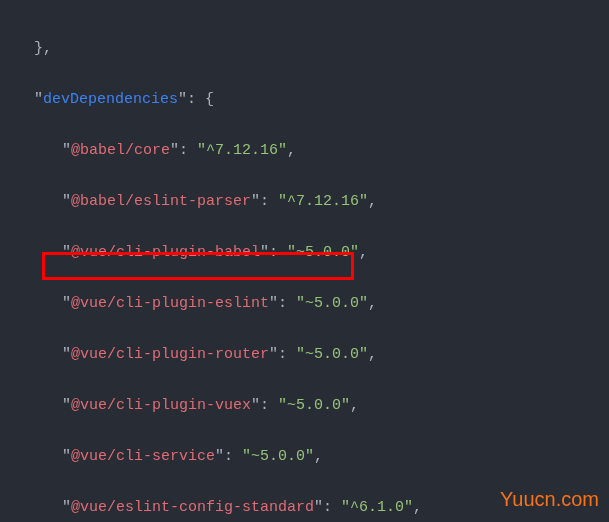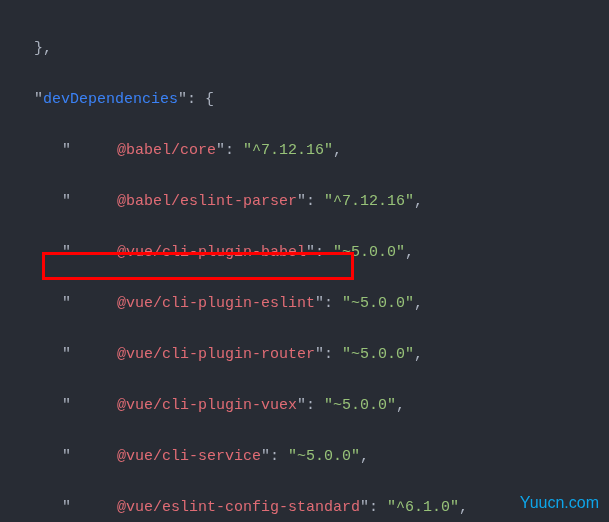--- a/index.html
+++ b/index.html
@@ -13,36 +13,36 @@
     height: 522px;
     overflow: hidden;
     position: relative;
   }
   .code-block {
     padding: 10px 6px;
     white-space: pre;
   }
   .line { display: block; }
   .punct { color: #abb2bf; }
-  .key { color: #e06c75; margin-left: 46px; }
+  .key { color: #e06c75; }
   .obj-key { color: #3b82f6; }
   .str { color: #98c379; }
   .comma { color: #abb2bf; }
   .highlight-box {
     position: absolute;
     border: 3px solid #ff0000;
     pointer-events: none;
   }
   .watermark {
     position: absolute;
     right: 10px;
     bottom: 6px;
-    color: #0ea5e9;
+    color: #f97316;
     font-family: Arial, sans-serif;
-    font-size: 16px;
+    font-size: 20px;
   }
   .indent1 { padding-left: 28px; display:inline-block;}
   .indent2 { padding-left: 56px; display:inline-block;}
 </style>
 </head>
 <body>
 
 <div class="code-block">
 <span class="line"><span class="indent1"></span><span class="punct">},</span></span>
 <span class="line"><span class="indent1"></span><span class="punct">"</span><span class="obj-key">devDependencies</span><span class="punct">"</span><span class="punct">: {</span></span>

